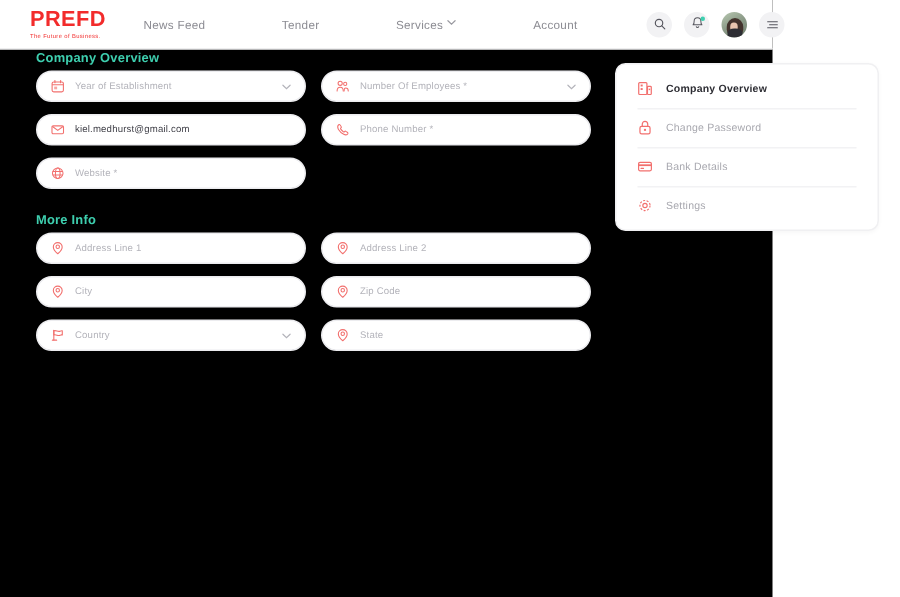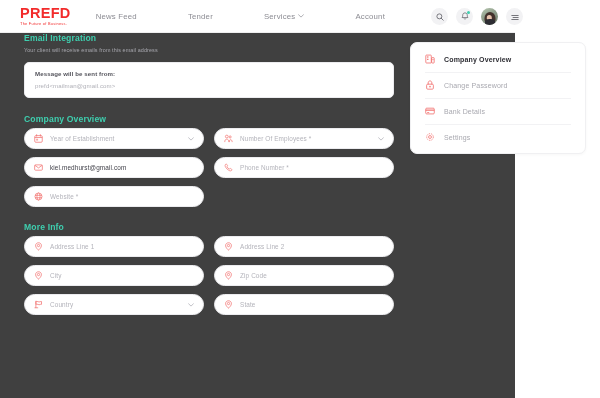--- a/index.html
+++ b/index.html
@@ -2,21 +2,21 @@
 <html><head>
 <meta charset="utf-8">
 <style>
   * { box-sizing: border-box; margin: 0; padding: 0; }
   html, body {
     width: 600px; height: 398px;
     font-family: "Liberation Sans", sans-serif;
     background: #ffffff;
     overflow: hidden;
   }
-  #app { width: 515px; height: 398px; position: relative; background: #404040; }
+  #app { width: 515px; height: 398px; position: relative; background: #000000; }
 
   
   .header {
     height: 33px; background: #ffffff;
     display: flex; align-items: center;
     padding: 0 10px 0 20px;
     border-bottom: 1px solid #eeeeef;
     position: relative; z-index: 5;
   }
   .logo-wrap { display: flex; flex-direction: column; justify-content: center; }
@@ -186,28 +186,20 @@
         </div>
       </div>
     </div>
   </div>
 
 
   <div class="body-wrap">
 
     <div class="left-col">
 
-      <div>
-        <div class="sec-title">Email Integration</div>
-        <div class="sec-sub">Your client will receive emails from this email address</div>
-        <div class="msg-box">
-          <div class="msg-label">Message will be sent from:</div>
-          <div class="msg-val">prefd&lt;mailman@gmail.com&gt;</div>
-        </div>
-      </div>
 
       <div>
         <div class="sec-title">Company Overview</div>
         <div class="form-grid">
 
           <div class="field">
             <span class="field-ico">
               <svg width="9" height="9" viewBox="0 0 11 11">
                 <rect x="0.9" y="2" width="9.2" height="8.1" rx="1.3" stroke="#f2706e" stroke-width="0.9" fill="none"></rect>
                 <line x1="0.9" y1="4.3" x2="10.1" y2="4.3" stroke="#f2706e" stroke-width="0.9"></line>

